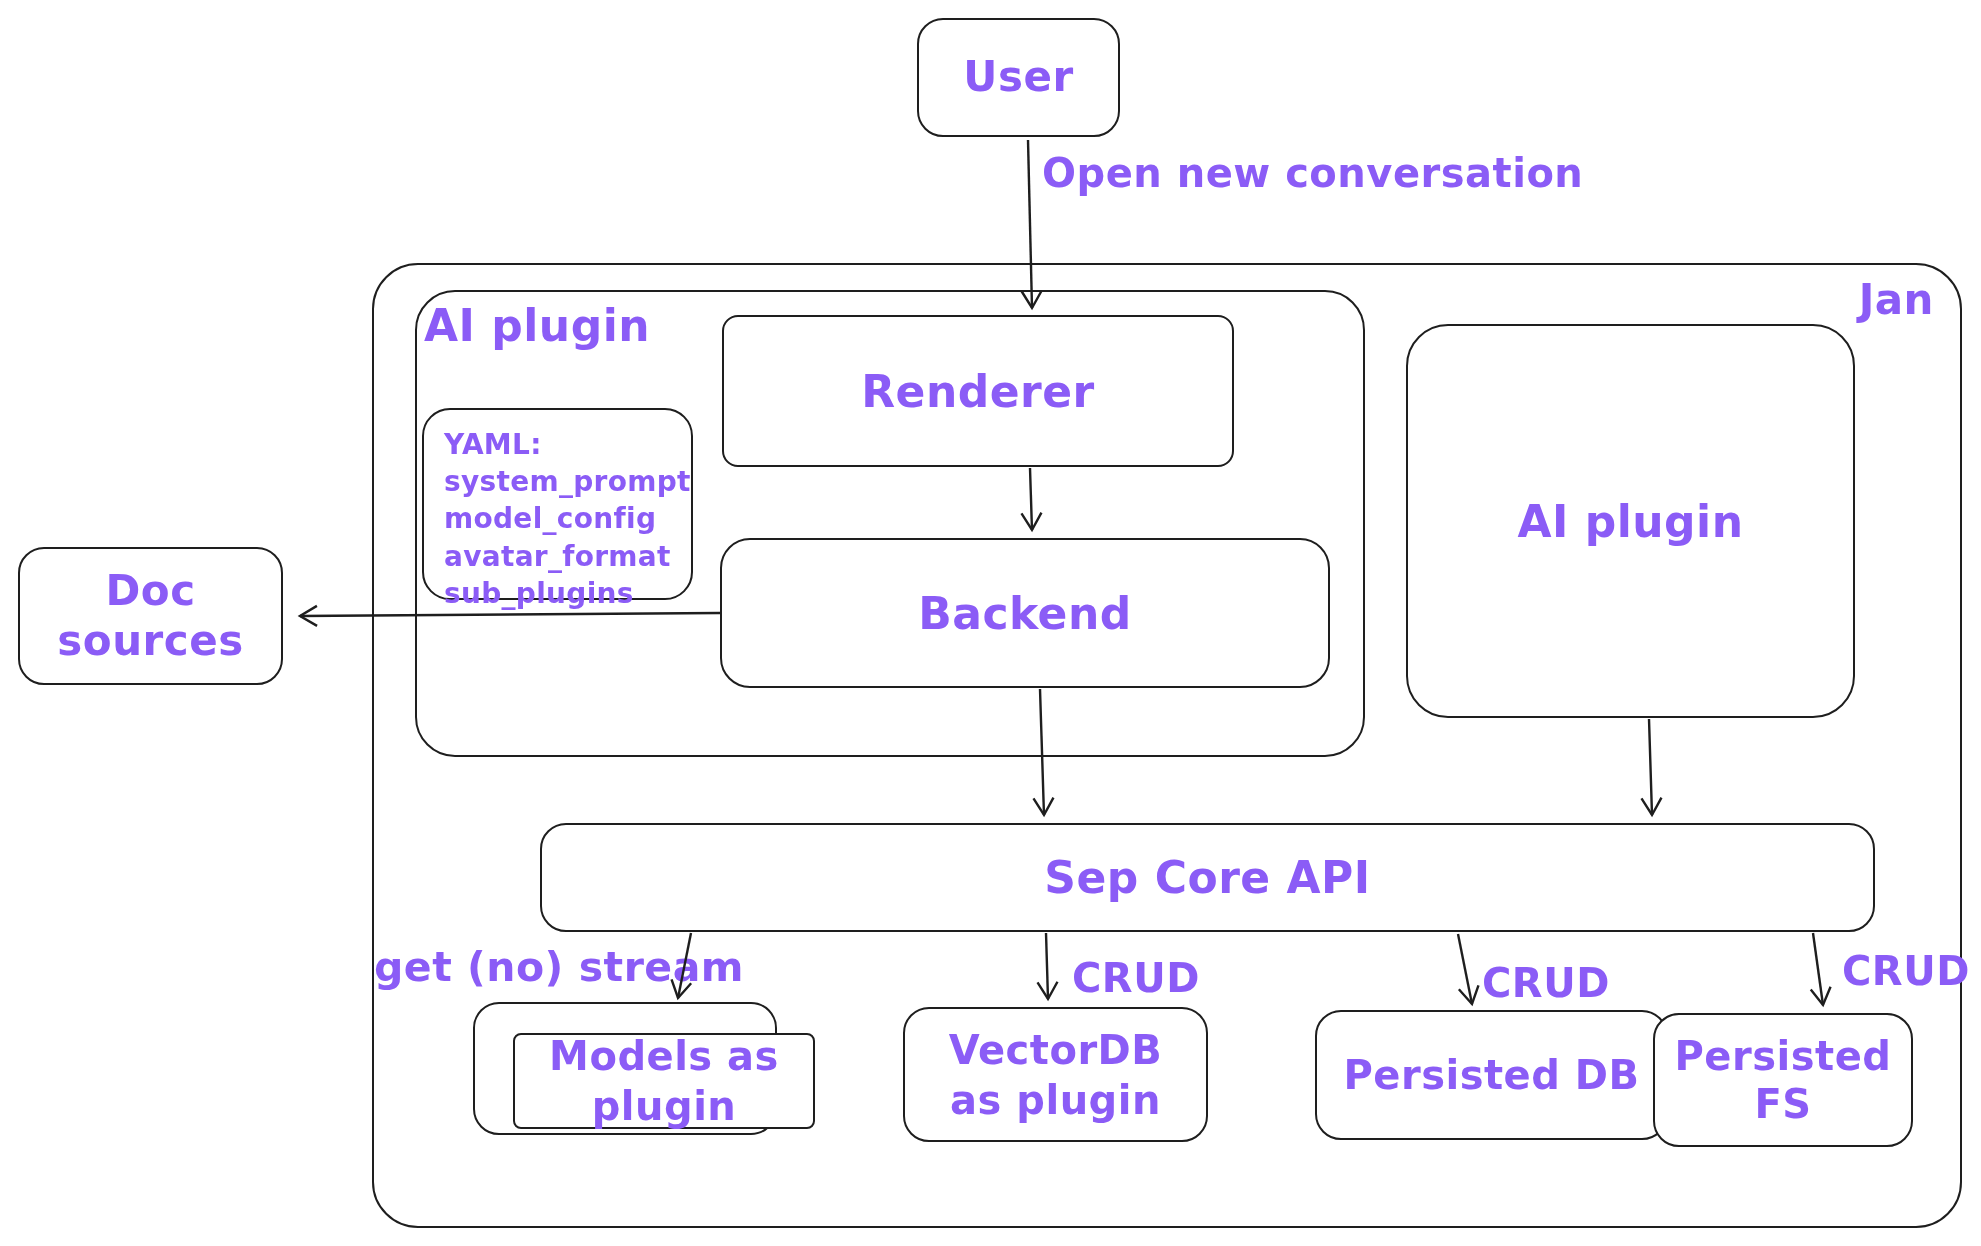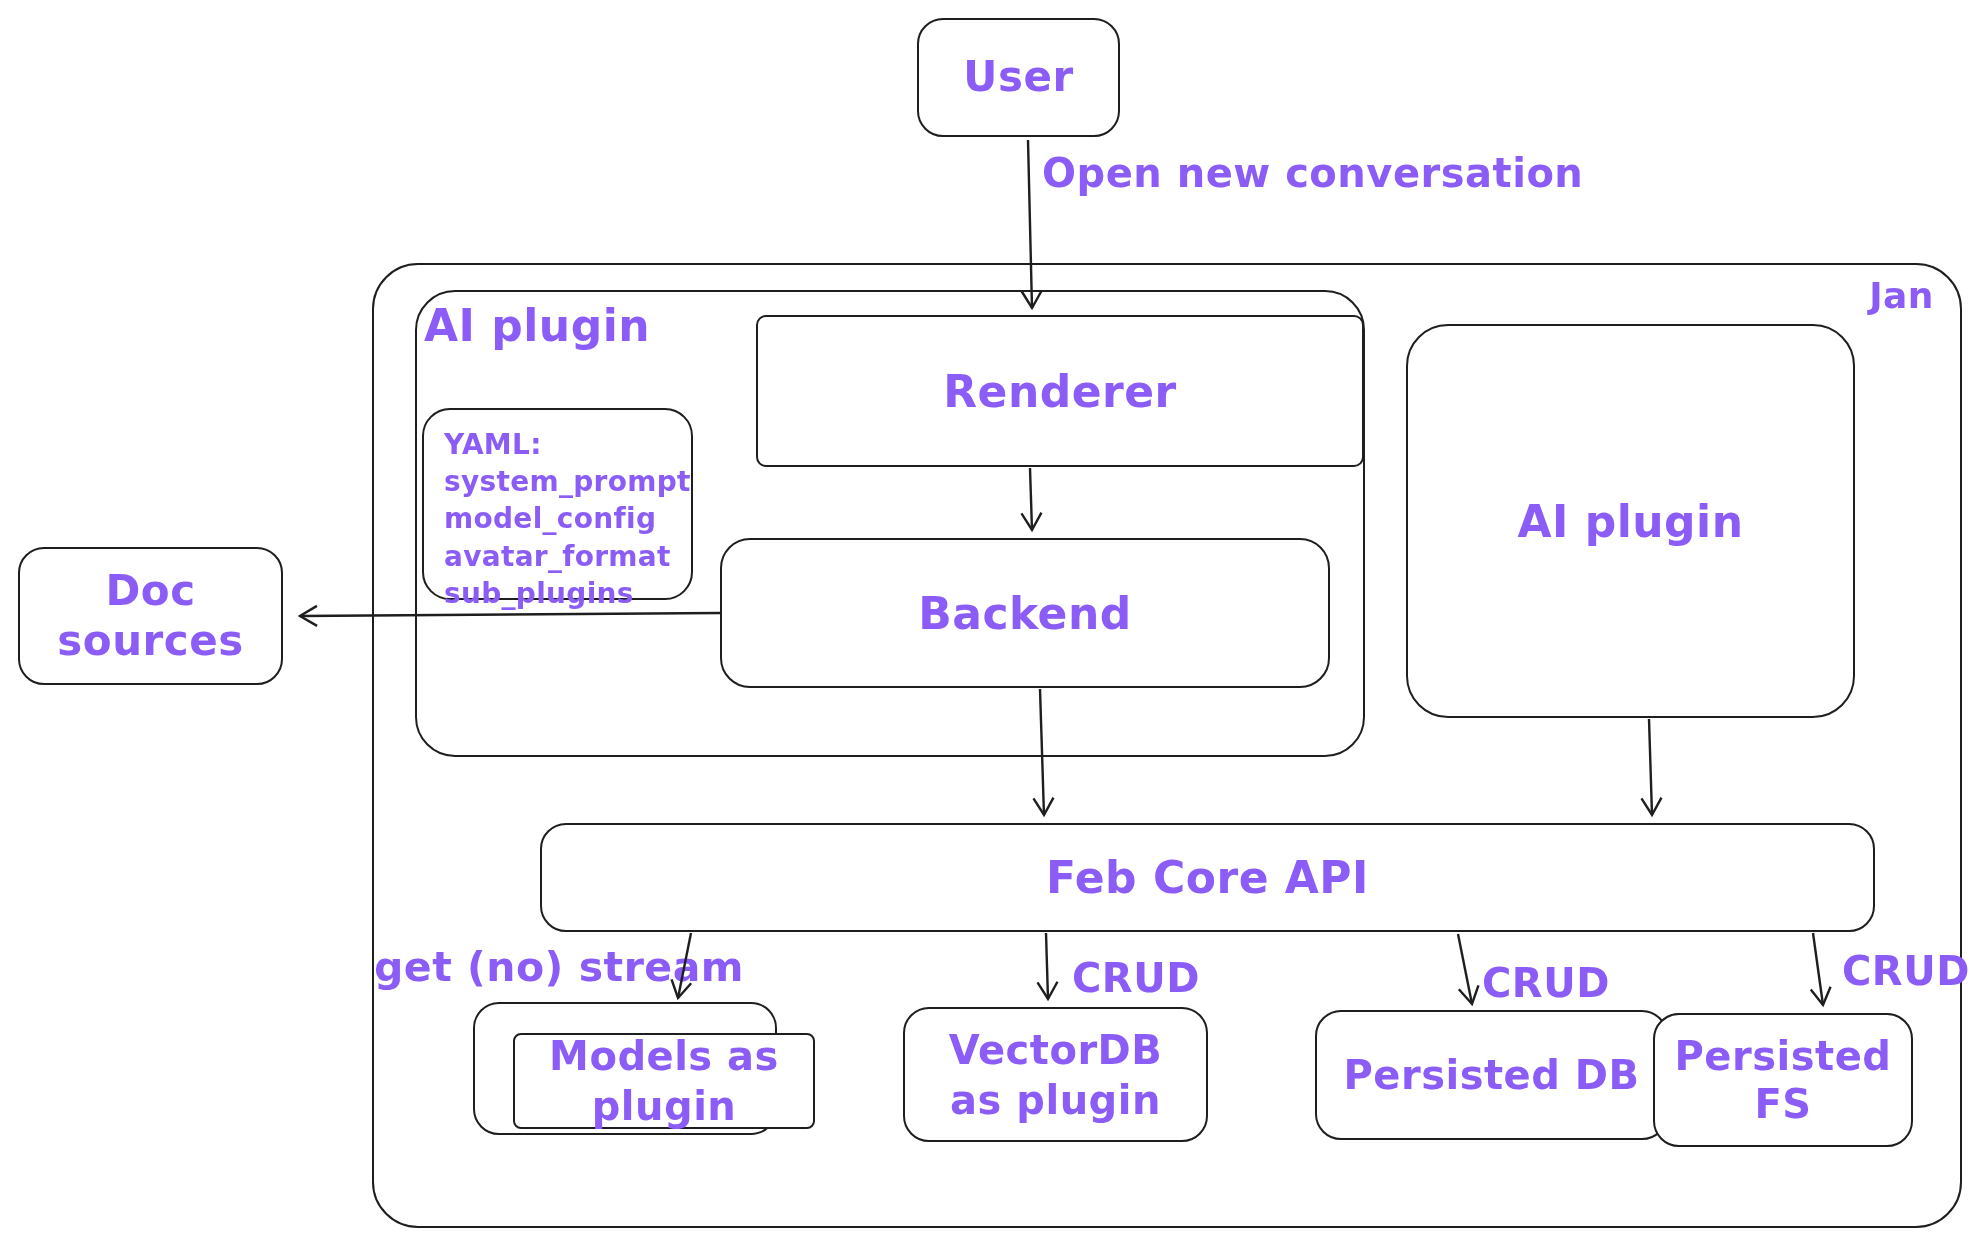--- a/index.html
+++ b/index.html
@@ -35,27 +35,27 @@
 
   <div class="box" style="left:917px;top:18px;width:203px;height:119px;border-radius:26px;">
     <span class="node-label">User</span>
   </div>
 
   <div class="edge-label" style="left:1042px;top:146px;line-height:1.38;">
     <div>Open new conversation</div>
   </div>
 
   <div class="container" style="left:372px;top:263px;width:1590px;height:965px;border-radius:46px;">
-    <span class="corner-label" style="right:26px;top:10px;font-size:36px;">Jan</span>
+    <span class="corner-label" style="right:26px;top:10px;font-size:42px;">Jan</span>
   </div>
 
   <div class="container" style="left:415px;top:290px;width:950px;height:467px;border-radius:40px;"></div>
   <span class="corner-label" style="left:424px;top:300px;">AI plugin</span>
 
-  <div class="box" style="left:756px;top:315px;width:608px;height:152px;border-radius:10px;">
+  <div class="box" style="left:722px;top:315px;width:512px;height:152px;border-radius:16px;">
     <span class="big-label">Renderer</span>
   </div>
 
   <div class="box" style="left:720px;top:538px;width:610px;height:150px;border-radius:30px;">
     <span class="big-label">Backend</span>
   </div>
 
   <div class="yaml" style="left:422px;top:408px;width:271px;height:192px;">
     <div>YAML:</div>
     <div>system_prompt</div>
@@ -66,21 +66,21 @@
 
   <div class="box" style="left:18px;top:547px;width:265px;height:138px;border-radius:26px;">
     <span class="node-label">Doc sources</span>
   </div>
 
   <div class="box" style="left:1406px;top:324px;width:449px;height:394px;border-radius:42px;">
     <span class="big-label">AI plugin</span>
   </div>
 
   <div class="box" style="left:540px;top:823px;width:1335px;height:109px;border-radius:26px;">
-    <span class="big-label">Feb Core API</span>
+    <span class="big-label">Sep Core API</span>
   </div>
 
   <span class="edge-label" style="left:374px;top:943px;font-size:41px;">get (no) stream</span>
   <span class="edge-label" style="left:1072px;top:955px;">CRUD</span>
   <span class="edge-label" style="left:1482px;top:960px;">CRUD</span>
   <span class="edge-label" style="left:1842px;top:948px;">CRUD</span>
 
   <div class="box" style="left:473px;top:1002px;width:304px;height:133px;border-radius:26px;"></div>
   <div class="box" style="left:513px;top:1033px;width:302px;height:96px;border-radius:8px;padding:8px 18px;">
     <span class="node-label" style="font-size:40px;line-height:1.25;">Models as plugin</span>

